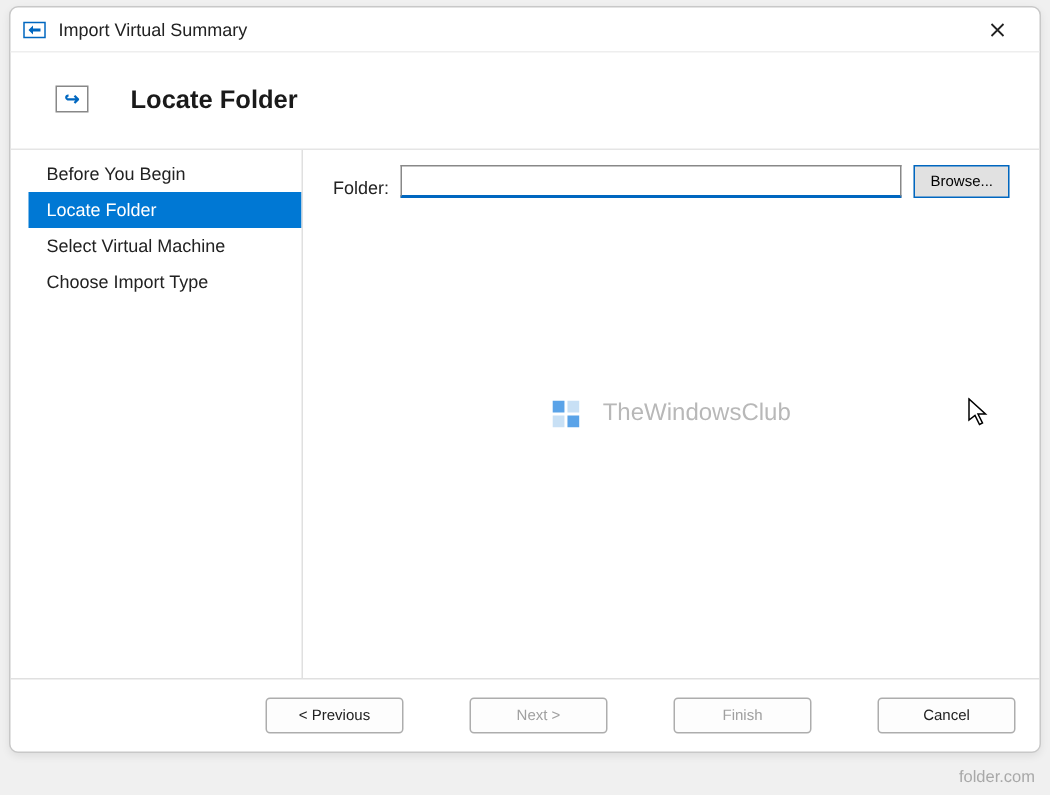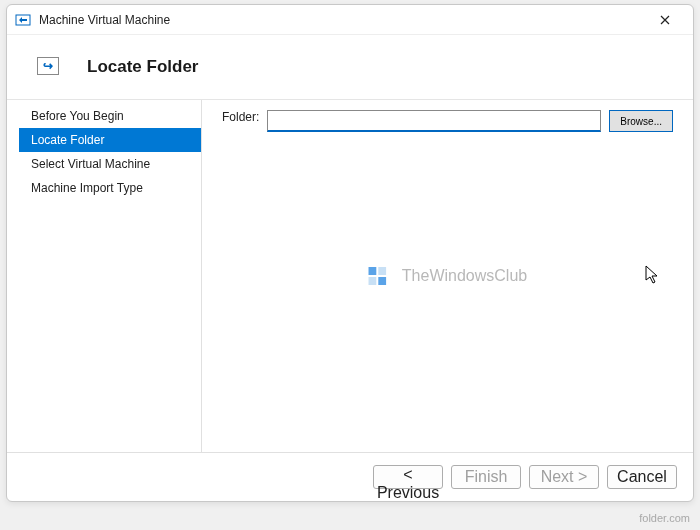--- a/index.html
+++ b/index.html
@@ -94,21 +94,21 @@
       padding: 10px 20px 12px 20px;
       position: relative;
     }
     .instruction {
       color: #222;
       margin-bottom: 18px;
       font-size: 12px;
     }
     .folder-row {
       display: flex;
-      align-items: flex-start;
+      align-items: flex-end;
       gap: 8px;
     }
     .folder-row label {
       color: #222;
       font-size: 12px;
       white-space: nowrap;
     }
     .folder-input {
       flex: 1;
       height: 22px;
@@ -145,29 +145,30 @@
     }
 
     .footer {
       border-top: 1px solid #e0e0e0;
       padding: 12px 16px;
       display: flex;
       justify-content: flex-end;
       gap: 8px;
     }
     .footer button {
-      width: 70px;
+      width: 92px;
       height: 24px;
       background: #fdfdfd;
       border: 1px solid #adadad;
       border-radius: 3px;
       font-family: inherit;
-      font-size: 16px;
+      font-size: 10px;
       color: #222;
       cursor: pointer;
+      margin-left: 36px;
     }
     .footer button:disabled, .footer button.disabled {
       color: #a0a0a0;
       cursor: default;
     }
     .cursor {
       position: absolute;
       top: 165px;
       right: 32px;
       width: 16px; height: 20px;
@@ -187,39 +188,39 @@
 
 <div class="window">
 
   <div class="titlebar">
     <span class="app-icon">
       <svg viewBox="0 0 16 16" width="16" height="16">
         <rect x="1" y="3" width="14" height="10" fill="none" stroke="#0067c0" stroke-width="1"></rect>
         <path d="M4 8 L7 5 L7 7 L12 7 L12 9 L7 9 L7 11 Z" fill="#0067c0"></path>
       </svg>
     </span>
-    <span class="title">Machine Virtual Machine</span>
+    <span class="title">Import Virtual Summary</span>
     <div class="close">
       <svg viewBox="0 0 10 10" width="10" height="10">
         <path d="M1 1 L9 9 M9 1 L1 9" stroke="currentColor" stroke-width="1.2"></path>
       </svg>
     </div>
   </div>
 
   <div class="header">
     <div class="hdr-icon">↪</div>
     <h1>Locate Folder</h1>
   </div>
 
   <div class="body">
     <div class="sidebar">
       <div class="step">Before You Begin</div>
       <div class="step active">Locate Folder</div>
       <div class="step">Select Virtual Machine</div>
-      <div class="step">Machine Import Type</div>
+      <div class="step">Choose Import Type</div>
     </div>
     <div class="divider-v"></div>
     <div class="content">
       <div class="folder-row">
         <label>Folder:</label>
         <input class="folder-input" type="text" value="" style="">
         <button class="browse-btn">Browse...</button>
       </div>
 
       <div class="watermark">
@@ -233,20 +234,20 @@
       </div>
 
       <svg class="cursor" viewBox="0 0 16 20">
         <path d="M1 1 L1 15 L5 12 L8 18 L10 17 L7 11 L12 11 Z" fill="#fff" stroke="#000" stroke-width="1"></path>
       </svg>
     </div>
   </div>
 
   <div class="footer">
     <button>&lt; Previous</button>
+    <button class="disabled" disabled="">Next &gt;</button>
     <button class="disabled" disabled="">Finish</button>
-    <button class="disabled" disabled="">Next &gt;</button>
     <button>Cancel</button>
   </div>
 
 </div>
 
 <div class="attribution">folder.com</div>
 
 </body></html>

